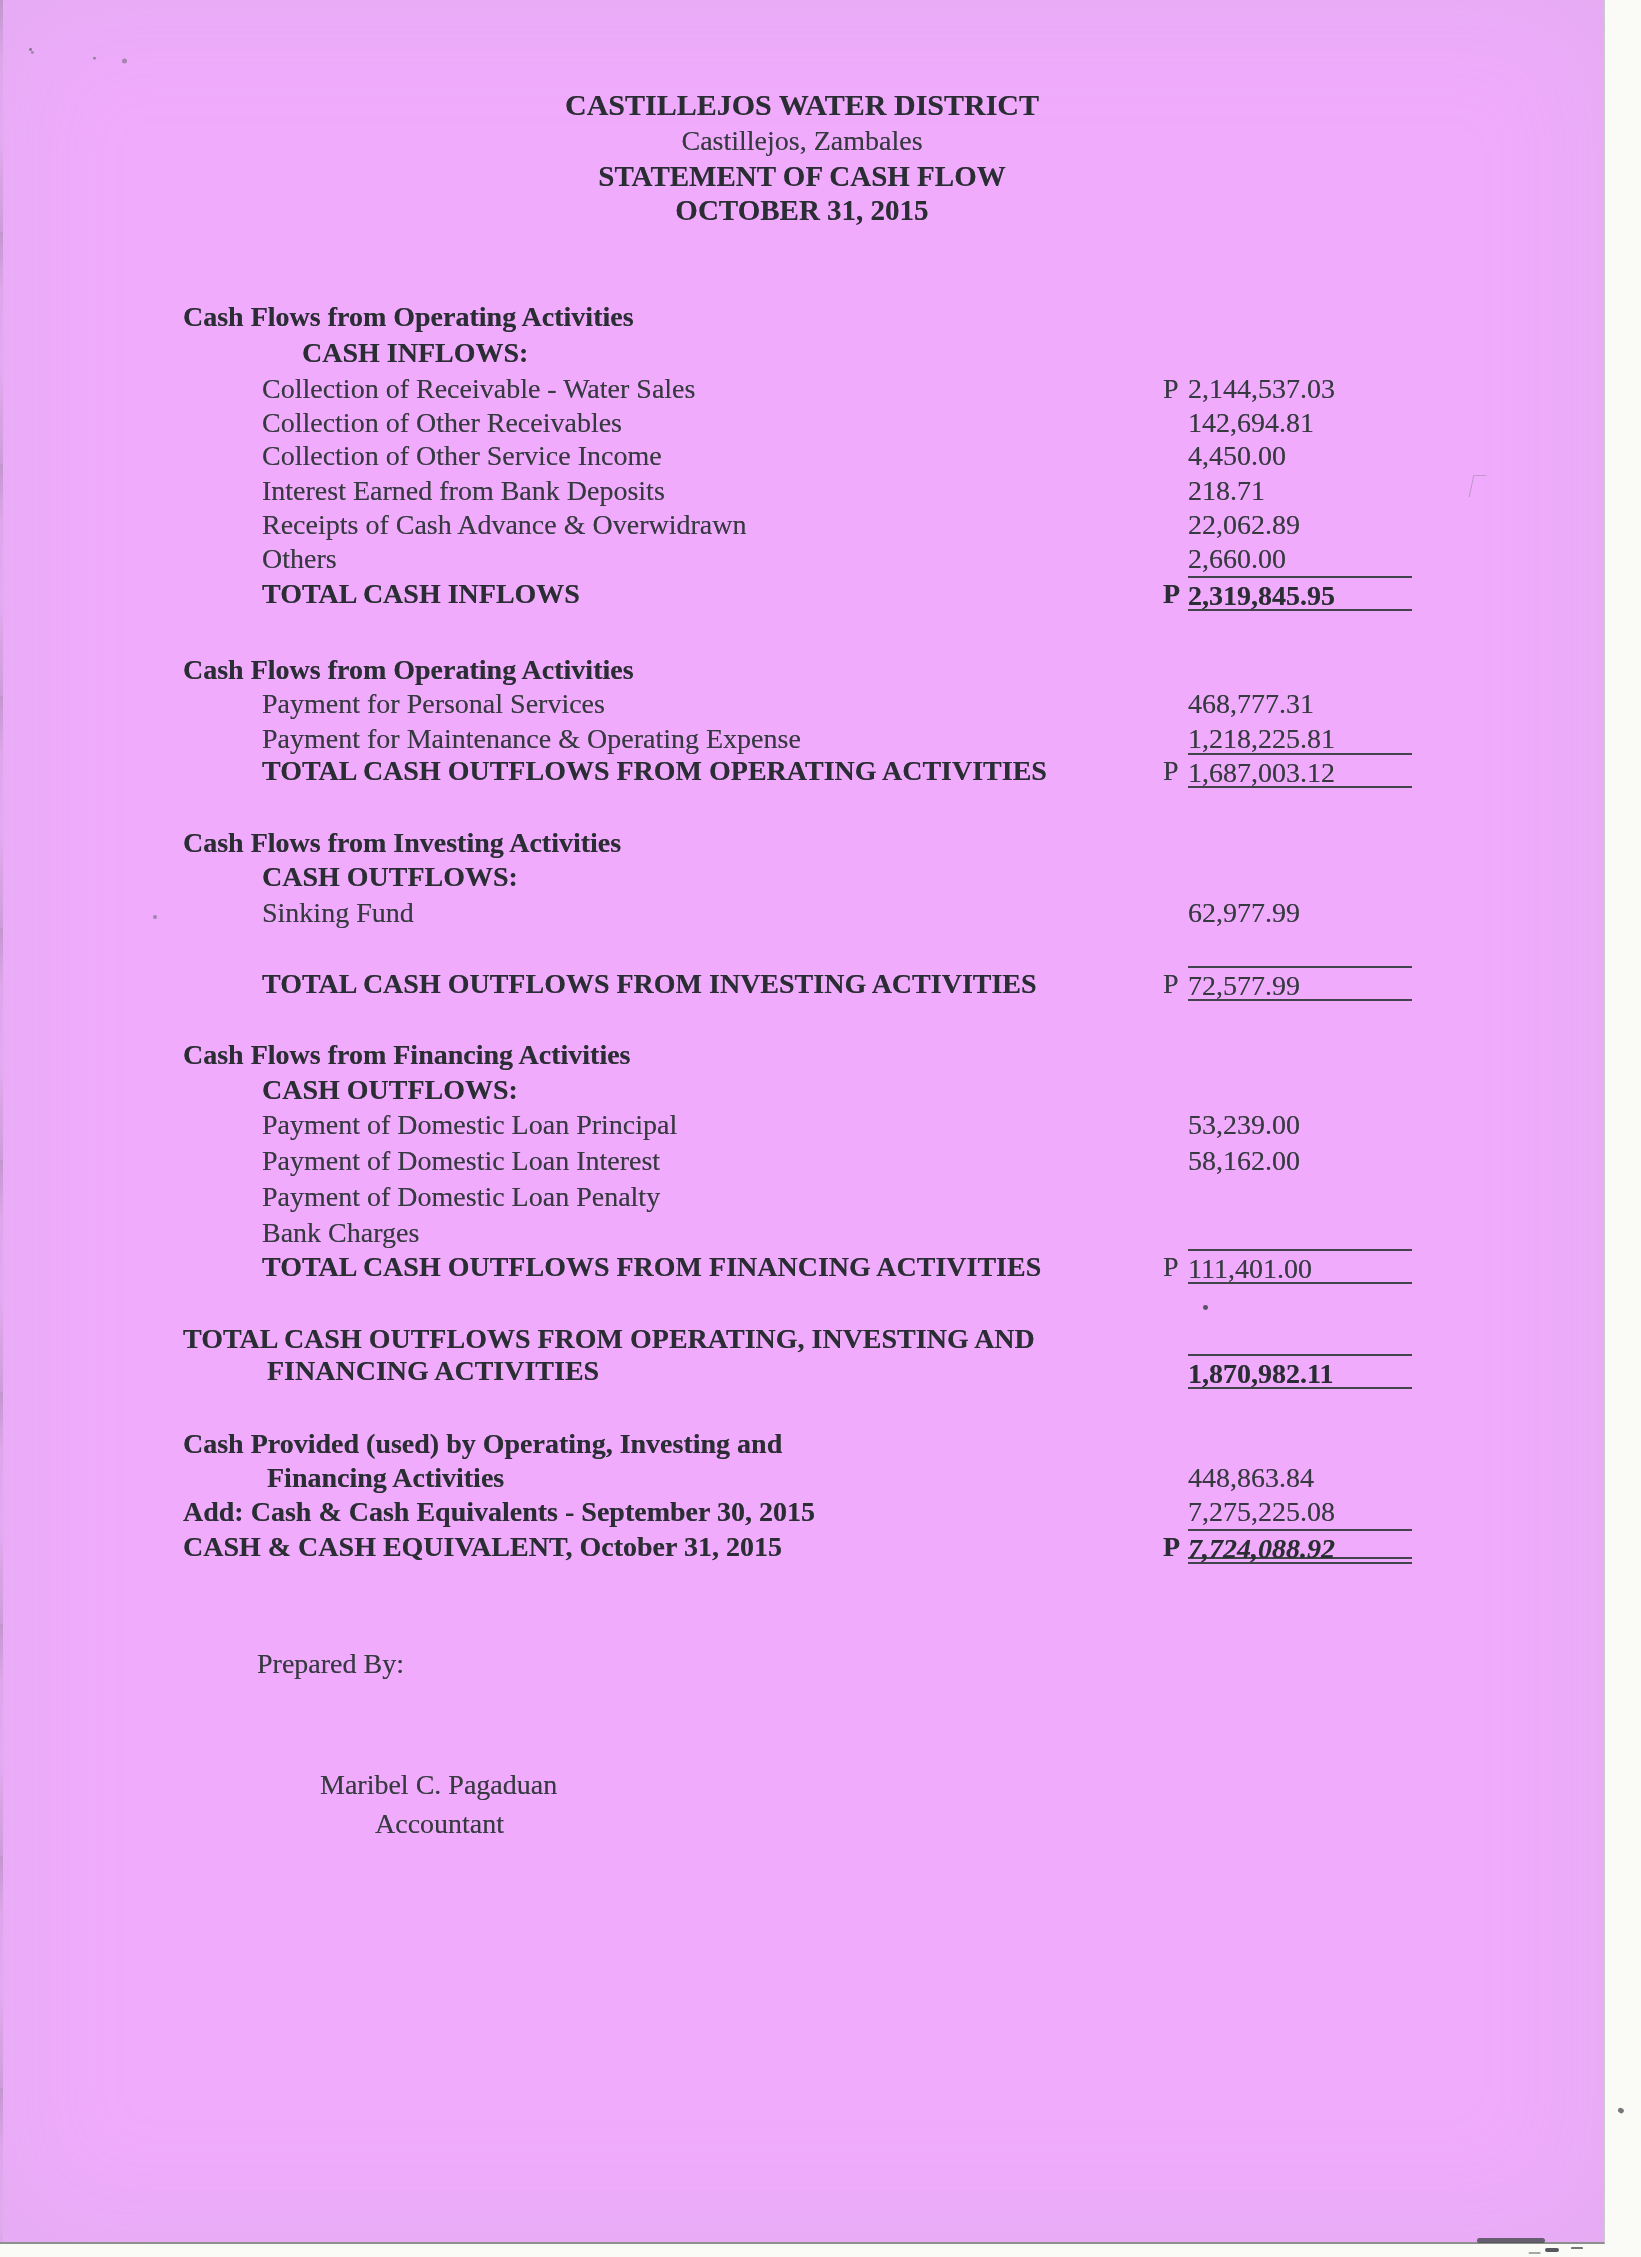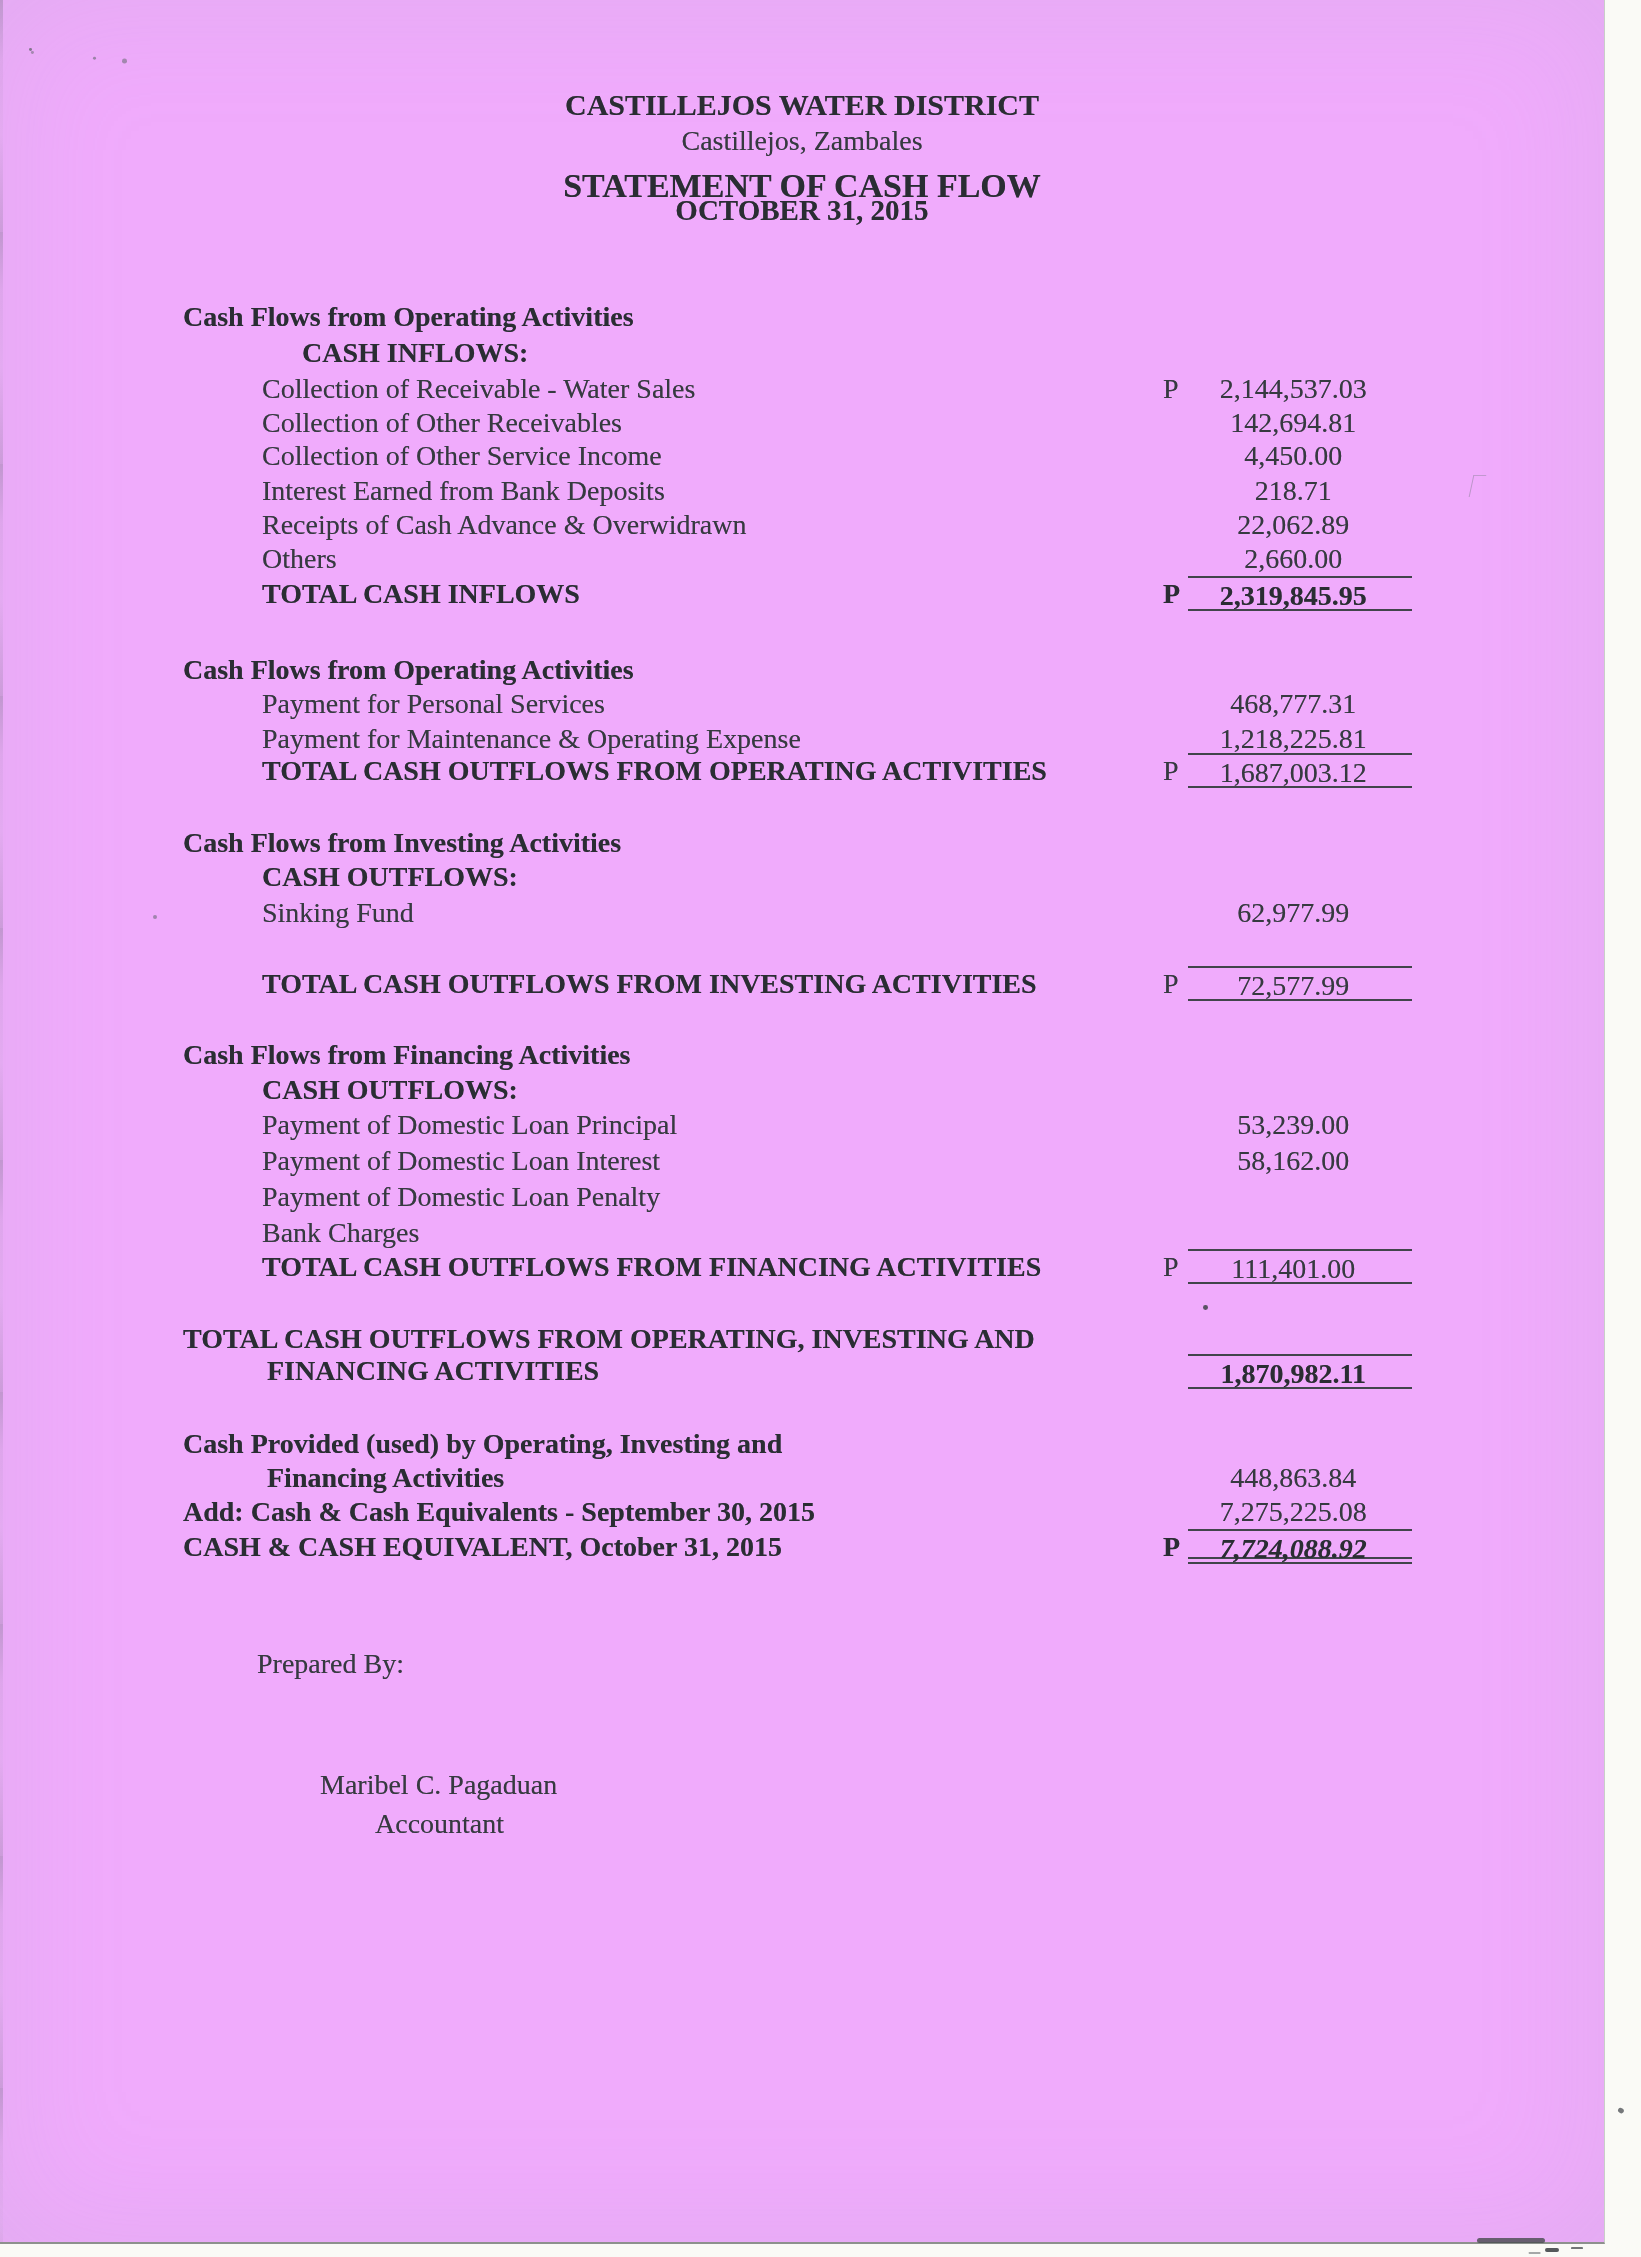--- a/index.html
+++ b/index.html
@@ -23,21 +23,21 @@
     text-shadow:0 0 0.6px rgba(50,55,60,0.5);
   }
   .lbl{display:inline-block;}
   .x-hdr{padding-left:183px;font-weight:bold;color:#2a2d33;}
   .x-ind{padding-left:262px;}
   .x-ind2{padding-left:267px;}
   .bold{font-weight:bold;color:#2a2d33;}
   .cur{position:absolute;left:1163px;top:0;}
   .amt{
     position:absolute;left:1188px;top:0;width:224px;height:35px;
-    text-align:center;padding-right:13.5px;box-sizing:border-box;
+    text-align:left;padding-right:13.5px;box-sizing:border-box;
   }
   .rule-top{border-top:2.9px solid #41454b;}
   .rule-bottom{border-bottom:2.9px solid #41454b;}
   .rule-double{border-bottom:7.7px double #41454b;font-style:italic;}
   .titleblock{position:absolute;left:0;top:0;width:1604px;text-align:center;}
   .trow{position:absolute;left:0;width:1604px;height:36px;line-height:36px;text-align:center;white-space:nowrap;text-shadow:0 0 0.6px rgba(50,55,60,0.5);}
   
   .edge-left{
     position:absolute;left:0;top:0;width:2.9px;height:2242px;
     background:repeating-linear-gradient(to bottom,
@@ -79,21 +79,21 @@
   }
 </style>
 </head>
 <body>
 
 <div class="page">
 
   <div class="titleblock">
     <div class="trow bold" style="top:87px;font-size:30px;">CASTILLEJOS WATER DISTRICT</div>
     <div class="trow" style="top:123px;font-size:28px;">Castillejos, Zambales</div>
-    <div class="trow bold" style="top:168px;font-size:34px;">STATEMENT OF CASH FLOW</div>
+    <div class="trow bold" style="top:158px;font-size:29px;">STATEMENT OF CASH FLOW</div>
     <div class="trow bold" style="top:192px;font-size:29px;">OCTOBER 31, 2015</div>
   </div>
 
   <div class="row" style="top:299px;">
     <span class="lbl x-hdr">Cash Flows from Operating Activities</span>
   </div>
   <div class="row" style="top:335px;padding-left:40px;">
     <span class="lbl x-ind bold">CASH INFLOWS:</span>
   </div>
   <div class="row" style="top:371px;">

